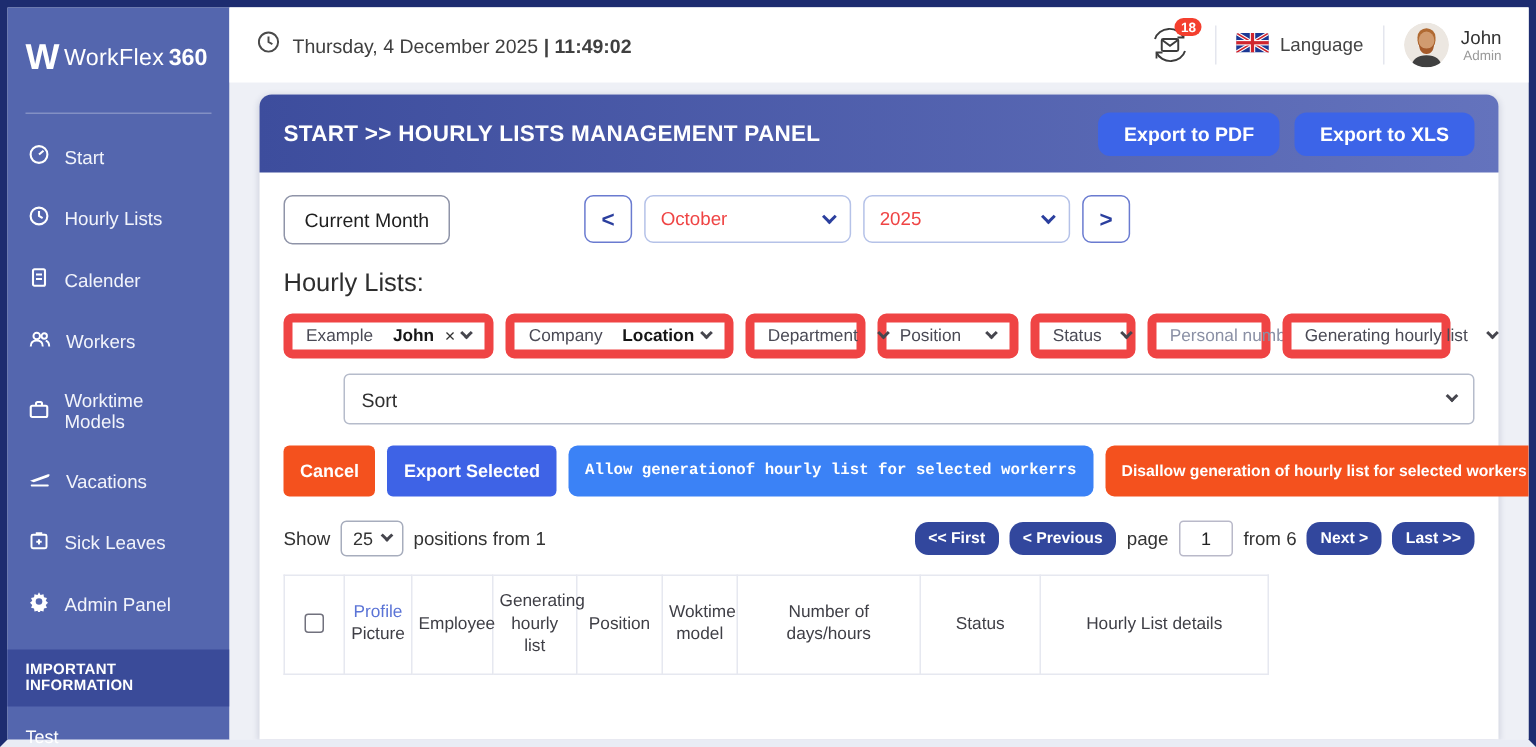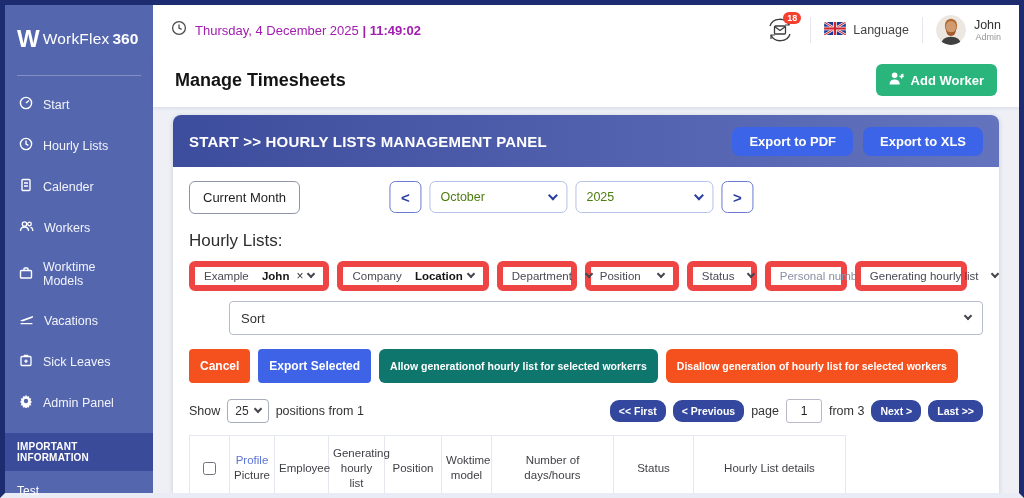--- a/index.html
+++ b/index.html
@@ -16,21 +16,21 @@
   .side-div { border-top:1px solid rgba(255,255,255,.28); margin:20px 12px 6px; }
   .menu-item { display:flex; align-items:center; gap:10px; padding:10px 14px; margin-top:4px; font-size:12.5px; color:#f2f4fb; cursor:pointer; }
   .menu-item svg { flex-shrink:0; }
   .imp-info { background:#3a4b99; padding:8px 12px; font-size:10px; font-weight:700; letter-spacing:.2px; margin-top:12px; }
   .side-test { padding:13px 12px; font-size:12px; }
 
   
   .main { flex:1; display:flex; flex-direction:column; min-width:0; background:#eef0f6; }
 
   .topbar { height:50px; background:#fff; display:flex; align-items:center; padding:0 18px; gap:8px; flex-shrink:0; }
-  .date-txt { font-size:13px; color:#a21caf; }
+  .date-txt { font-size:13px; color:#404040; }
   .date-bold { font-weight:700; }
   .topbar-right { margin-left:auto; display:flex; align-items:center; gap:13px; }
   .mail-wrap { position:relative; width:34px; height:30px; display:flex; align-items:center; justify-content:center; }
   .mail-badge { position:absolute; top:-3px; right:-4px; background:#f43f2e; color:#fff; font-size:9px; font-weight:700; padding:1px 4px; border-radius:7px; }
   .vdiv { width:1px; height:26px; background:#e4e6ee; }
   .lang { display:flex; align-items:center; gap:7px; font-size:12.5px; color:#444; cursor:pointer; }
   .flag { border-radius:2px; overflow:hidden; display:block; }
   .user { display:flex; align-items:center; gap:8px; cursor:pointer; }
   .avatar-sm { width:30px; height:30px; border-radius:50%; overflow:hidden; flex-shrink:0; }
   .user-meta { display:flex; flex-direction:column; line-height:1.15; }
@@ -43,46 +43,46 @@
 
   .content { flex:1; padding:8px 20px 0; overflow:hidden; }
   .panel { background:#fff; border-radius:8px 8px 0 0; box-shadow:0 1px 5px rgba(30,40,90,.18); height:100%; }
   .panel-header { background:linear-gradient(90deg,#3d4d9d,#6473bd); border-radius:8px 8px 0 0; padding:0 16px; height:52px; display:flex; align-items:center; color:#fff; }
   .panel-title { font-size:15px; font-weight:800; letter-spacing:.2px; }
   .export-group { margin-left:auto; display:flex; gap:10px; }
   .export-btn { background:#3c64e8; border:none; color:#fff; border-radius:8px; padding:7px 17px; font-size:13px; font-weight:700; cursor:pointer; font-family:inherit; }
 
   .panel-body { padding:14px 16px; }
 
-  .row-controls { position:relative; height:34px; display:flex; align-items:flex-start; }
+  .row-controls { position:relative; height:34px; display:flex; align-items:center; }
   .cur-month { background:#fff; border:1px solid #8f94a8; border-radius:6px; padding:0 13px; height:33px; font-size:13px; color:#1f1f1f; cursor:pointer; font-family:inherit; }
   .center-group { position:absolute; left:50%; transform:translateX(-54%); display:flex; gap:8px; align-items:center; }
   .nav-btn { width:32px; height:32px; background:#fff; border:1.5px solid #6a7bd0; border-radius:6px; color:#2b3f9e; font-size:15px; font-weight:700; display:flex; align-items:center; justify-content:center; cursor:pointer; font-family:inherit; }
-  .select-box { width:138px; height:32px; background:#fff; border:1.5px solid #b5c2e8; border-radius:6px; padding:0 10px; font-size:12.5px; color:#4d7c0f; display:flex; align-items:center; justify-content:space-between; cursor:pointer; }
+  .select-box { width:138px; height:32px; background:#fff; border:1.5px solid #b5c2e8; border-radius:6px; padding:0 10px; font-size:12.5px; color:#ef4444; display:flex; align-items:center; justify-content:space-between; cursor:pointer; }
   .chev { width:7px; height:7px; border-right:2px solid #2b3f9e; border-bottom:2px solid #2b3f9e; transform:rotate(45deg); margin-top:-4px; flex-shrink:0; }
   .chev.dark { border-color:#46464e; width:6px; height:6px; }
 
   .hl-title { font-size:17px; font-weight:400; color:#2e2e2e; margin:16px 0 10px; }
 
   .filters { display:flex; gap:8px; }
   .chip { background:#fff; border:6px solid #ef4444; border-radius:6px; height:30px; padding:0 9px; display:flex; align-items:center; gap:5px; font-size:11.5px; color:#4a4a55; cursor:pointer; white-space:nowrap; }
   .chip b { color:#161616; }
   .chip .xm { font-size:12px; color:#333; margin-left:2px; cursor:pointer; }
   .chip .sp { flex:1; min-width:4px; }
   .chip.w-dep{width:80px;} .chip.w-pos{width:94px;} .chip.w-sta{width:70px;} .chip.w-gen{width:112px;}
   .chip.input-chip { color:#8a90a5; width:82px; }
 
   .sort-box { margin-top:10px; background:#fff; border:1px solid #b6bccb; border-radius:4px; height:34px; padding:0 11px; font-size:13px; color:#2f2f2f; display:flex; align-items:center; justify-content:space-between; cursor:pointer;margin-left:40px; }
 
   .action-row { margin-top:14px; display:flex; gap:8px; align-items:center; }
   .btn { border:none; color:#fff; font-weight:700; font-family:inherit; height:34px; display:flex; align-items:center; padding:0 11px; cursor:pointer; font-size:12px; border-radius:4px; white-space:nowrap; }
   .btn-search { background:#2ab57d; }
   .btn-cancel { background:#f4511e; }
   .btn-export-sel { background:#3e63e6; }
-  .btn-allow { background:#0f766e; border-radius:6px; font-size:10.5px; }
+  .btn-allow { background:#3b82f6; border-radius:6px; font-size:10.5px;font-family:Liberation Mono, monospace; }
   .btn-disallow { background:#f4511e; border-radius:6px; font-size:10.5px; }
 
   .pag-row { margin-top:16px; display:flex; align-items:center; gap:7px; font-size:12.5px; color:#333; }
   .show-select { background:#fff; border:1px solid #a7adbd; border-radius:4px; height:24px; padding:0 7px; display:flex; align-items:center; gap:6px; font-size:12px; cursor:pointer; }
   .pag-right { margin-left:auto; display:flex; align-items:center; gap:7px; }
   .pill { background:#32479d; color:#fff; border:none; font-size:10.5px; font-weight:700; padding:5px 9px; border-radius:9px; cursor:pointer; font-family:inherit; }
   .page-input { width:36px; height:24px; border:1px solid #b9b9c9; border-radius:3px; text-align:center; font-size:12px; font-family:inherit; color:#222; }
 
   table.hl { margin-top:12px; border-collapse:collapse; table-layout:fixed; width:656px; background:#fff; }
   .hl th, .hl td { border:1px solid #e6e8f0; text-align:center; vertical-align:middle; }
@@ -215,33 +215,20 @@
                   <path d="M6 40 q2-11 14-11 q12 0 14 11z" fill="#404040"></path>
                 </svg></span>
           <span class="user-meta">
             <span class="user-name">John</span>
             <span class="user-role">Admin</span>
           </span>
         </div>
       </div>
     </div>
 
-    <div class="titlebar">
-      <h1 class="page-title">Manage Timesheets</h1>
-      <button class="add-worker">
-        <span><svg width="15" height="13" viewBox="0 0 16 14" fill="#fff">
-                <circle cx="6" cy="3.6" r="3"></circle>
-                <path d="M0.5 13.5 q0-5.5 5.5-5.5 q5.5 0 5.5 5.5z"></path>
-                <path d="M12.2 3.2 h1.5 V1 h1.5 v2.2 h-1.5 v2.2 h-1.5 V3.2z" transform="translate(0.3,0.8)"></path>
-                <rect x="11.2" y="4" width="4.6" height="1.5"></rect>
-                <rect x="12.8" y="2.4" width="1.5" height="4.6"></rect>
-              </svg></span>
-        <span>Add Worker</span>
-      </button>
-    </div>
 
     <div class="content">
       <div class="panel">
 
         <div class="panel-header">
           <span class="panel-title">START &gt;&gt; HOURLY LISTS MANAGEMENT PANEL</span>
           <div class="export-group">
             <button class="export-btn">Export to PDF</button>
             <button class="export-btn">Export to XLS</button>
           </div>
@@ -319,21 +306,21 @@
             <div class="show-select">
               <span>25</span>
               <span class="chev dark"></span>
             </div>
             <span>positions from 1</span>
             <div class="pag-right">
               <button class="pill">&lt;&lt; First</button>
               <button class="pill">&lt; Previous</button>
               <span>page</span>
               <input class="page-input" value="1" style="">
-              <span>from 3</span>
+              <span>from 6</span>
               <button class="pill">Next &gt;</button>
               <button class="pill">Last &gt;&gt;</button>
             </div>
           </div>
 
           <table class="hl">
             <colgroup>
               <col style="width:40px">
                   <col style="width:45px">
                   <col style="width:54px">

